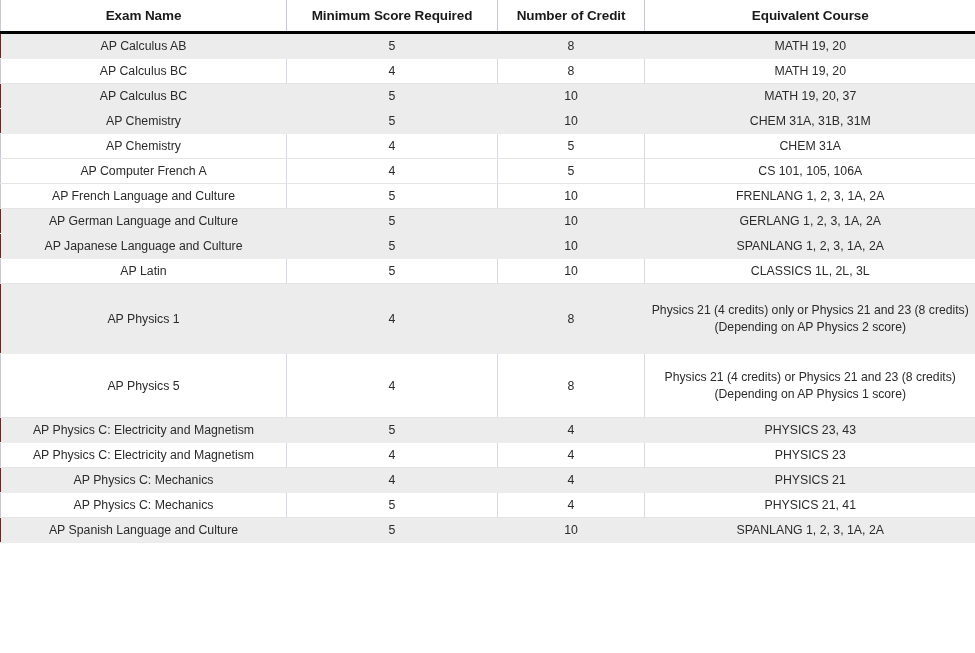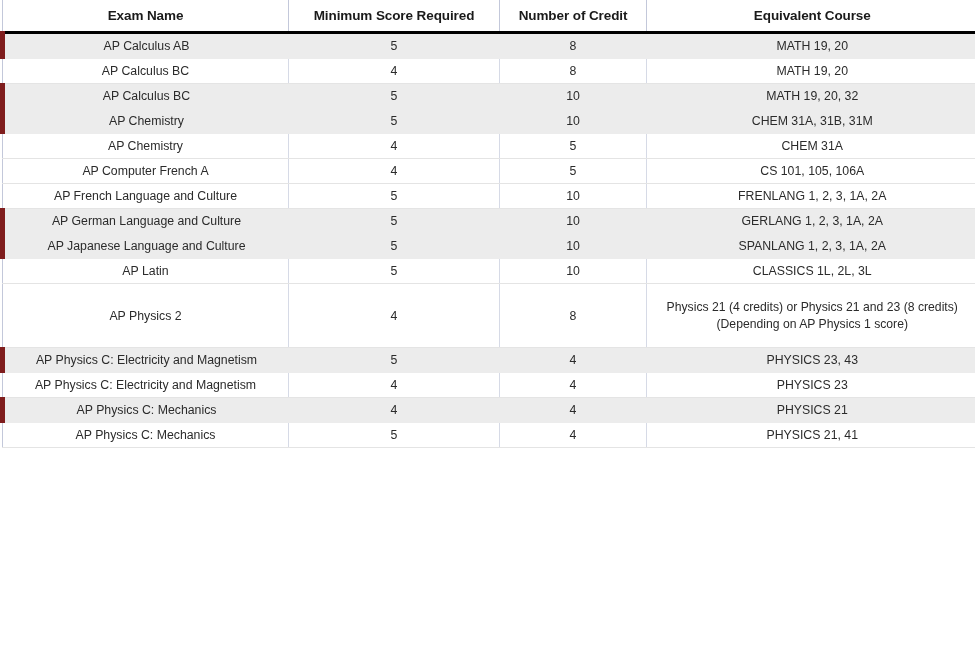--- a/index.html
+++ b/index.html
@@ -62,21 +62,21 @@
     border-bottom: 1px solid #ececec;
   }
   #credit-table tbody tr.even td {
     background: #ffffff;
   }
   
   #credit-table tbody tr.odd td {
     border-left: 1px solid #ececec;
   }
   #credit-table tbody tr.odd td:first-child {
-    border-left: 5px solid #7f1d1d;
+    border-left: 1px solid #7f1d1d;
   }
   #credit-table tbody tr.even td:first-child {
     border-left: 1px solid #c3c8da;
   }
 
   #credit-table tbody td.course-multiline {
     line-height: 17px;
     font-size: 12.2px;
   }
 </style>
@@ -108,21 +108,21 @@
       <tr class="even">
         <td>AP Calculus BC</td>
         <td>4</td>
         <td>8</td>
         <td>MATH 19, 20</td>
       </tr>
       <tr class="odd">
         <td>AP Calculus BC</td>
         <td>5</td>
         <td>10</td>
-        <td>MATH 19, 20, 32</td>
+        <td>MATH 19, 20, 37</td>
       </tr>
       <tr class="odd">
         <td>AP Chemistry</td>
         <td>5</td>
         <td>10</td>
         <td>CHEM 31A, 31B, 31M</td>
       </tr>
       <tr class="even">
         <td>AP Chemistry</td>
         <td>4</td>
@@ -152,22 +152,28 @@
         <td>5</td>
         <td>10</td>
         <td>SPANLANG 1, 2, 3, 1A, 2A</td>
       </tr>
       <tr class="even">
         <td>AP Latin</td>
         <td>5</td>
         <td>10</td>
         <td>CLASSICS 1L, 2L, 3L</td>
       </tr>
+      <tr class="odd" style="height: 70px;">
+        <td>AP Physics 1</td>
+        <td>4</td>
+        <td>8</td>
+        <td class="course-multiline">Physics 21 (4 credits) only or Physics 21 and 23 (8 credits) (Depending on AP Physics 2 score)</td>
+      </tr>
       <tr class="even" style="height: 64px;">
-        <td>AP Physics 2</td>
+        <td>AP Physics 5</td>
         <td>4</td>
         <td>8</td>
         <td class="course-multiline">Physics 21 (4 credits) or Physics 21 and 23 (8 credits) (Depending on AP Physics 1 score)</td>
       </tr>
       <tr class="odd">
         <td>AP Physics C: Electricity and Magnetism</td>
         <td>5</td>
         <td>4</td>
         <td>PHYSICS 23, 43</td>
       </tr>
@@ -181,15 +187,21 @@
         <td>AP Physics C: Mechanics</td>
         <td>4</td>
         <td>4</td>
         <td>PHYSICS 21</td>
       </tr>
       <tr class="even">
         <td>AP Physics C: Mechanics</td>
         <td>5</td>
         <td>4</td>
         <td>PHYSICS 21, 41</td>
+      </tr>
+      <tr class="odd">
+        <td>AP Spanish Language and Culture</td>
+        <td>5</td>
+        <td>10</td>
+        <td>SPANLANG 1, 2, 3, 1A, 2A</td>
       </tr>
     </tbody>
 </table>
 
 </body></html>

